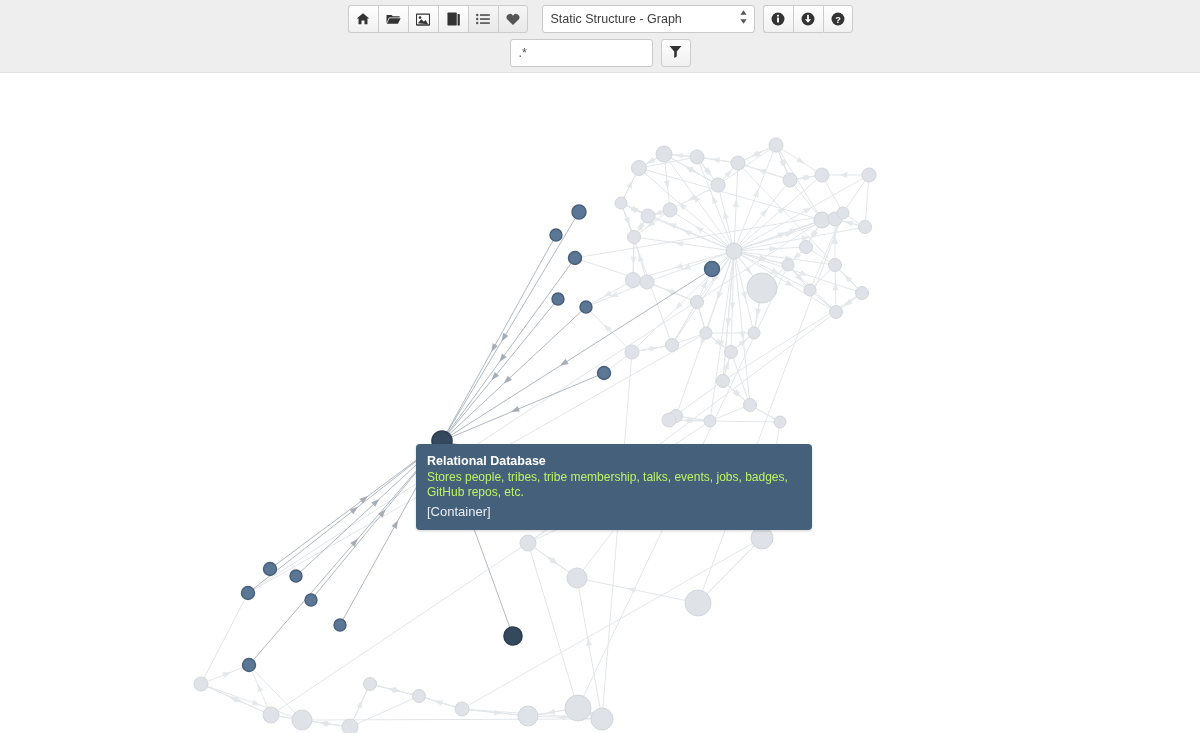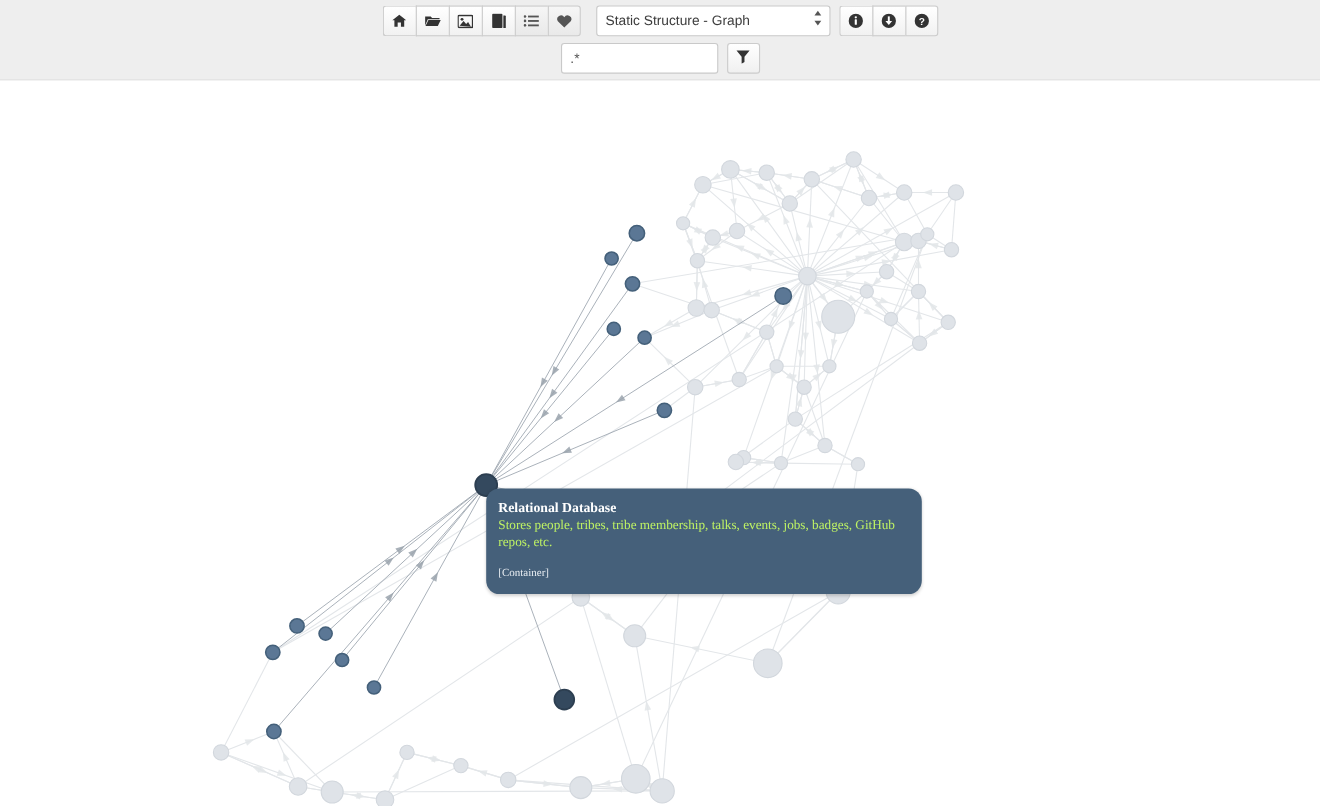--- a/index.html
+++ b/index.html
@@ -142,46 +142,45 @@
   #graph-svg {
     position: absolute;
     left: 0; top: -74px;
     width: 1200px;
     height: 733px;
   }
 
   
   #node-tooltip {
     position: absolute;
-    left: 442px;
+    left: 416px;
     top: 444px;
     width: 396px;
     box-sizing: border-box;
     background: #45607a;
-    border-radius: 12px;
+    border-radius: 4px;
     padding: 9px 11px 11px 11px;
     color: #ffffff;
     box-shadow: 0 1px 3px rgba(0,0,0,0.18);
-    font-family: Liberation Serif, serif;
   }
   #tooltip-title {
     font-size: 12.5px;
     font-weight: bold;
     line-height: 16px;
     margin-bottom: 1px;
   }
   #tooltip-description {
     font-size: 12px;
     line-height: 15px;
     color: #bef264;
   }
   #tooltip-type {
-    font-size: 10px;
+    font-size: 13px;
     line-height: 14px;
-    margin-top: 15px;
+    margin-top: 5px;
     color: #e8edf2;
   }
 </style>
 </head>
 <body>
 
 <div id="toolbar">
 
   <div id="toolbar-row-1">
 

